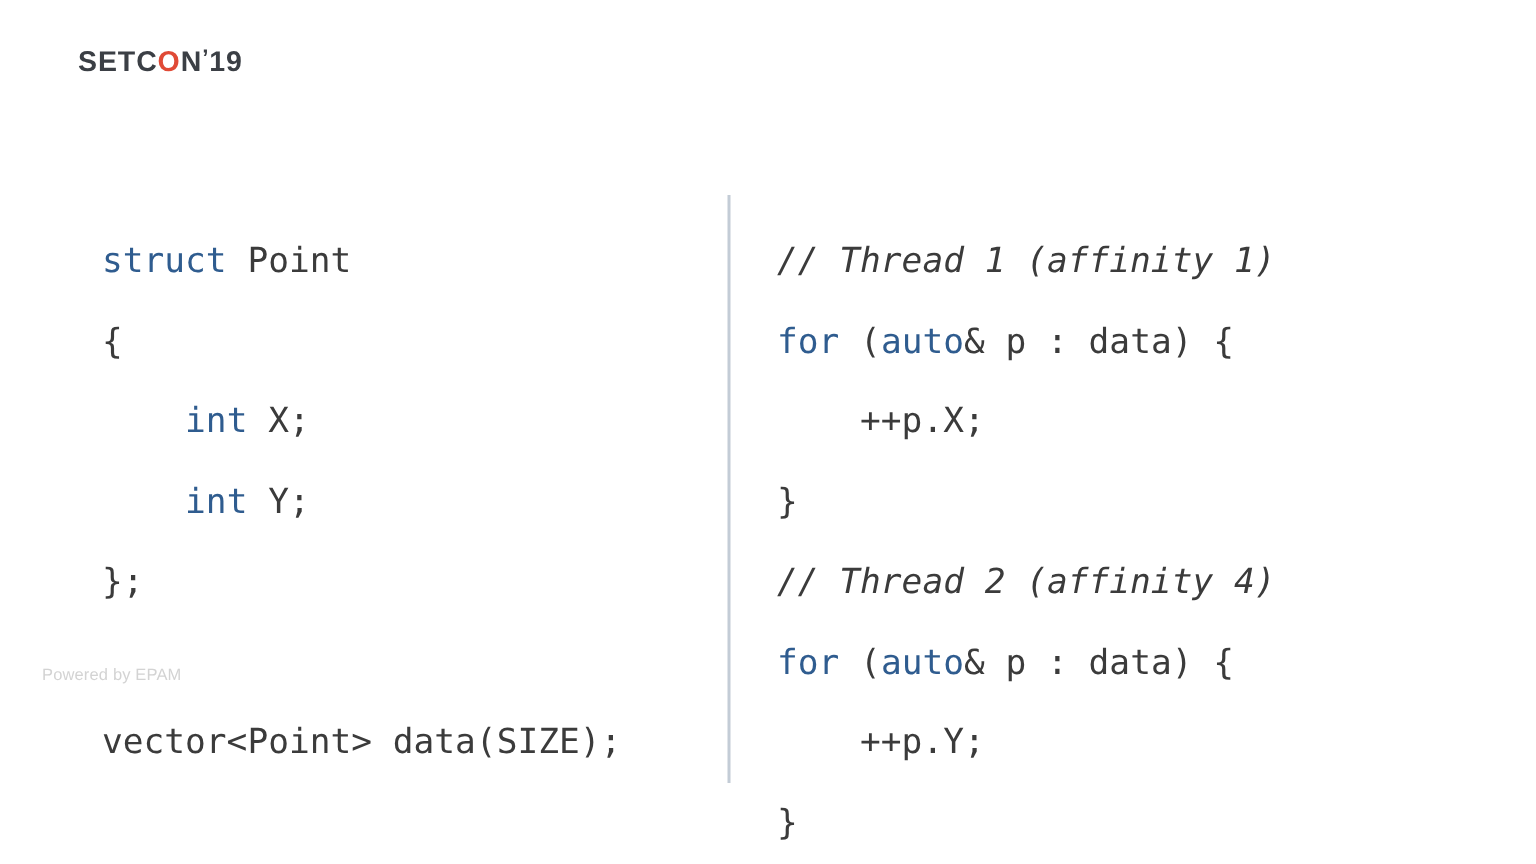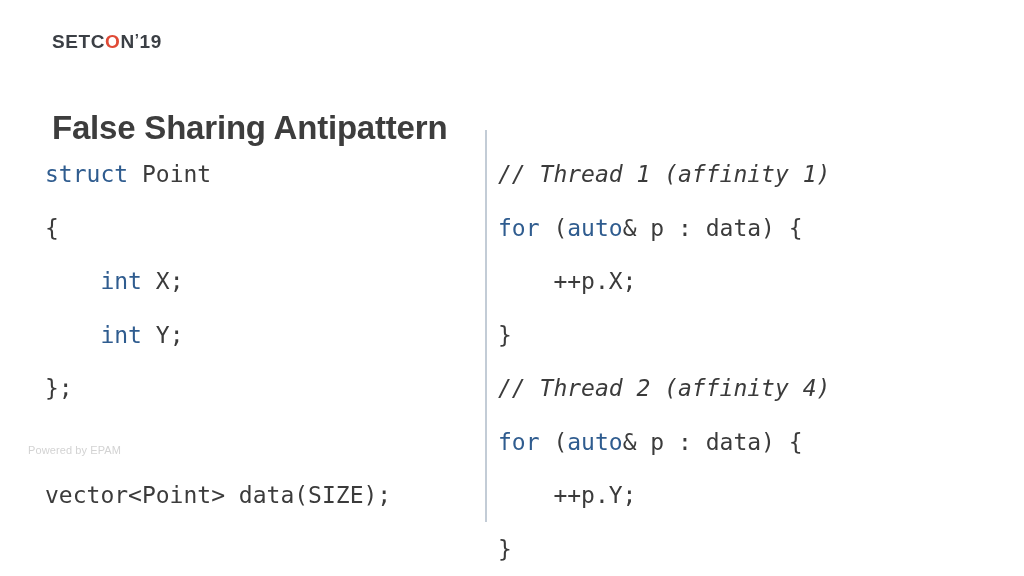--- a/index.html
+++ b/index.html
@@ -73,22 +73,22 @@
   
   .code-col {
     position: absolute;
     top: 148px;
     font-family: "DejaVu Sans Mono", monospace;
     font-size: 23px;
     line-height: 53.5px;
     color: #3b3b3b;
     white-space: pre;
   }
-  .code-col.left  { left: 45px;  width: 420px; }
-  .code-col.right { left: 498px; width: 480px; }
+  .code-col.left  { left: 68px;  width: 420px; }
+  .code-col.right { left: 518px; width: 480px; }
 
   .code-line {
     height: 53.5px;
     white-space: pre;
   }
   .kw      { color: #2f5c8f; }
   .comment { color: #3b3b3b; font-style: italic; }
   .plain   { color: #3b3b3b; }
 
   
@@ -103,21 +103,20 @@
     white-space: nowrap;
   }
 </style>
 </head>
 <body>
 
 <div class="slide">
 
   <div class="logo"><span>SETC</span><span class="logo-o">O</span><span>N</span><span class="logo-tick">ʼ</span><span>19</span></div>
 
-  <h1 class="slide-title">False Sharing Antipattern</h1>
 
   <div class="divider"></div>
 
   <div class="code-col left"><div class="code-line"><span class="kw">struct</span><span class="plain"> Point</span></div><div class="code-line"><span class="plain">{</span></div><div class="code-line"><span class="plain">    </span><span class="kw">int</span><span class="plain"> X;</span></div><div class="code-line"><span class="plain">    </span><span class="kw">int</span><span class="plain"> Y;</span></div><div class="code-line"><span class="plain">};</span></div><div class="code-line"><span class="plain"> </span></div><div class="code-line"><span class="plain">vector&lt;Point&gt; data(SIZE);</span></div></div>
 
   <div class="code-col right"><div class="code-line"><span class="comment">// Thread 1 (affinity 1)</span></div><div class="code-line"><span class="kw">for</span><span class="plain"> (</span><span class="kw">auto</span><span class="plain">&amp; p : data) {</span></div><div class="code-line"><span class="plain">    ++p.X;</span></div><div class="code-line"><span class="plain">}</span></div><div class="code-line"><span class="comment">// Thread 2 (affinity 4)</span></div><div class="code-line"><span class="kw">for</span><span class="plain"> (</span><span class="kw">auto</span><span class="plain">&amp; p : data) {</span></div><div class="code-line"><span class="plain">    ++p.Y;</span></div><div class="code-line"><span class="plain">}</span></div></div>
 
   <div class="footer">Powered by EPAM</div>
 
 </div>

